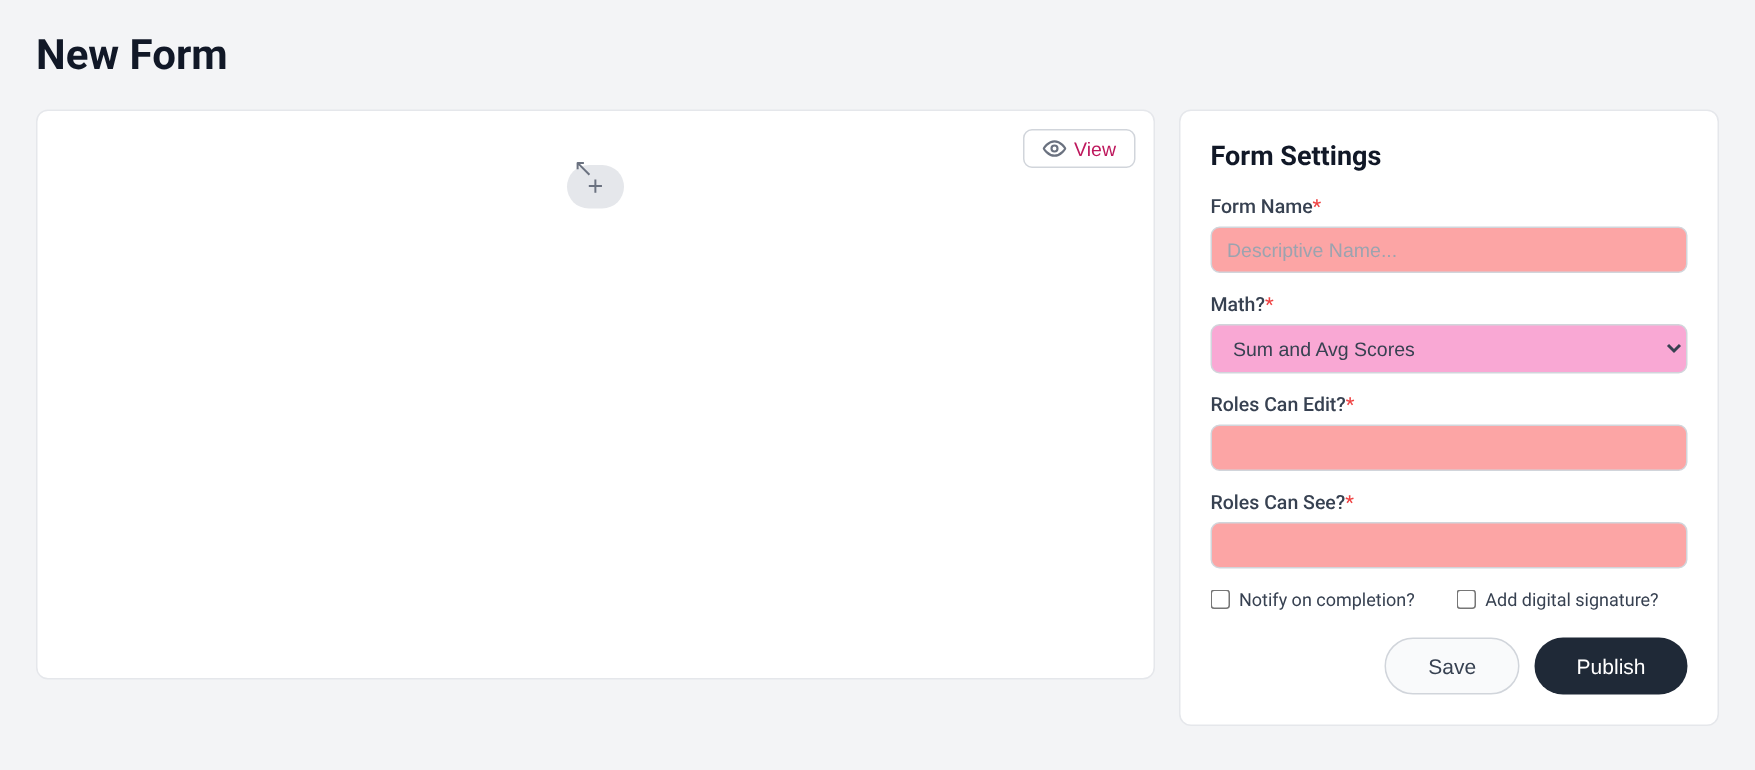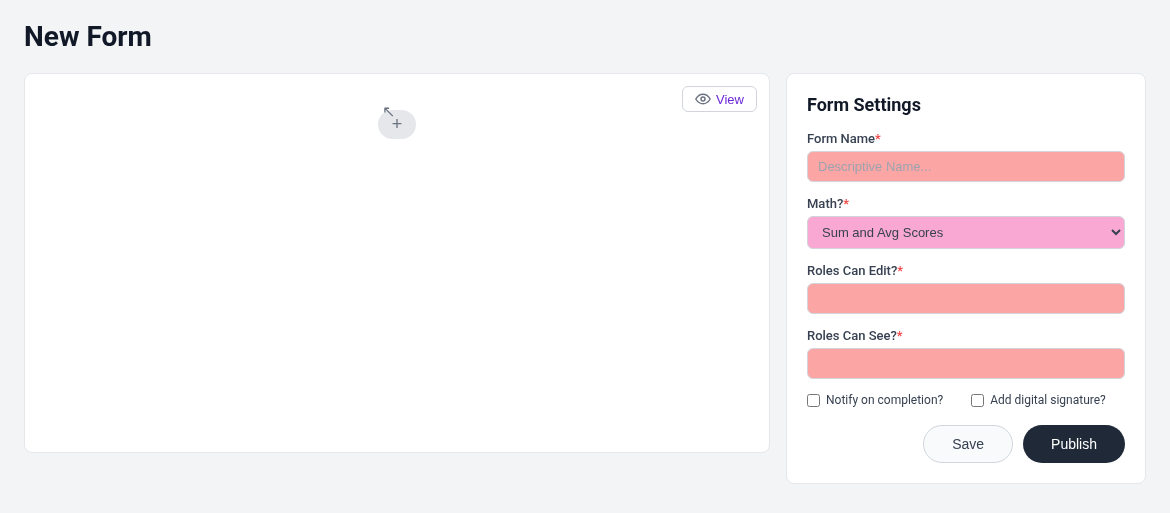--- a/index.html
+++ b/index.html
@@ -52,21 +52,21 @@
       top: 12px;
       right: 12px;
       display: flex;
       align-items: center;
       gap: 5px;
       background: none;
       border: 1px solid #d1d5db;
       border-radius: 6px;
       padding: 4px 12px;
       font-size: 13px;
-      color: #6d28d9;
+      color: #be185d;
       cursor: pointer;
     }
 
     .view-button .eye-icon {
       width: 16px;
       height: 16px;
       color: #6b7280;
     }
 
     .add-button {
@@ -153,21 +153,21 @@
     .checkboxes-row {
       display: flex;
       align-items: center;
       gap: 28px;
       margin-bottom: 18px;
       margin-top: 4px;
     }
 
     .checkbox-label {
       display: flex;
-      align-items: center;
+      align-items: flex-start;
       gap: 6px;
       font-size: 12px;
       color: #374151;
       cursor: pointer;
     }
 
     .checkbox-label input[type="checkbox"] {
       accent-color: #6366f1;
       width: 13px;
       height: 13px;

